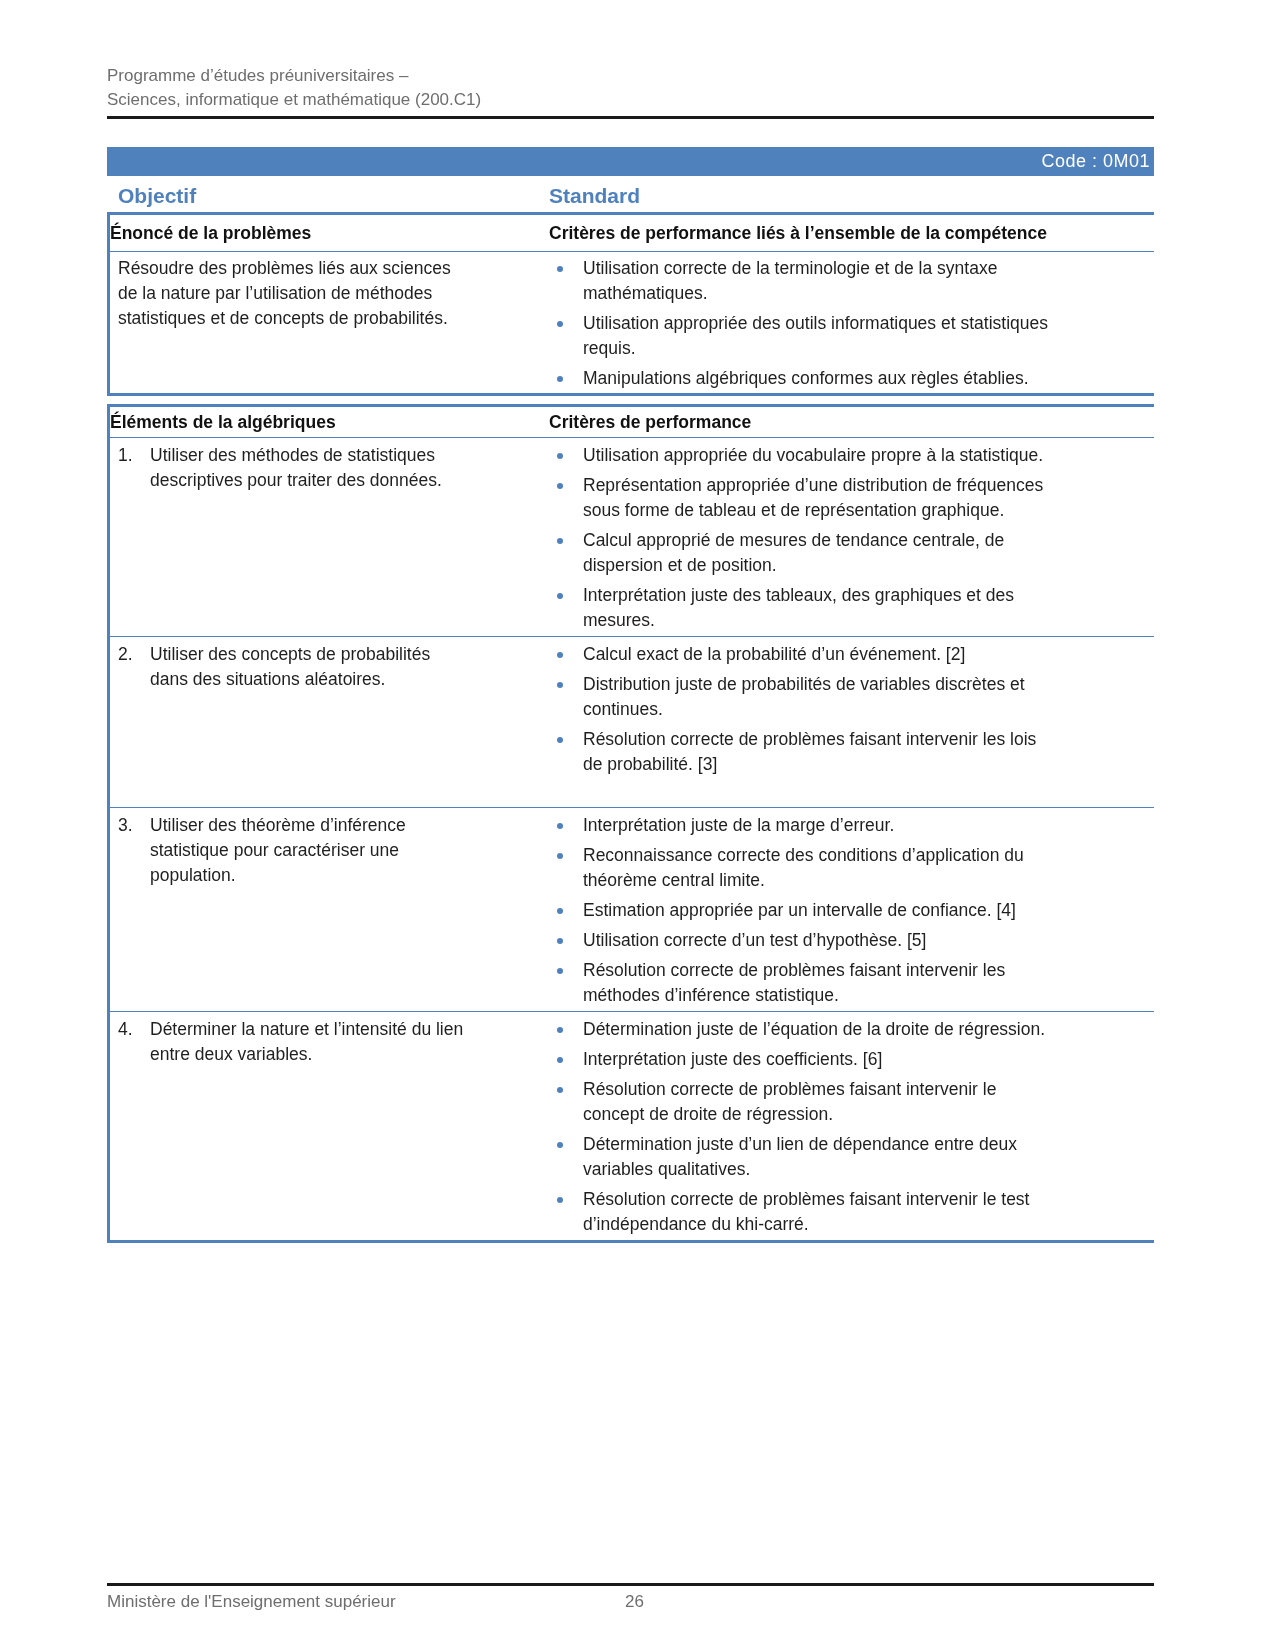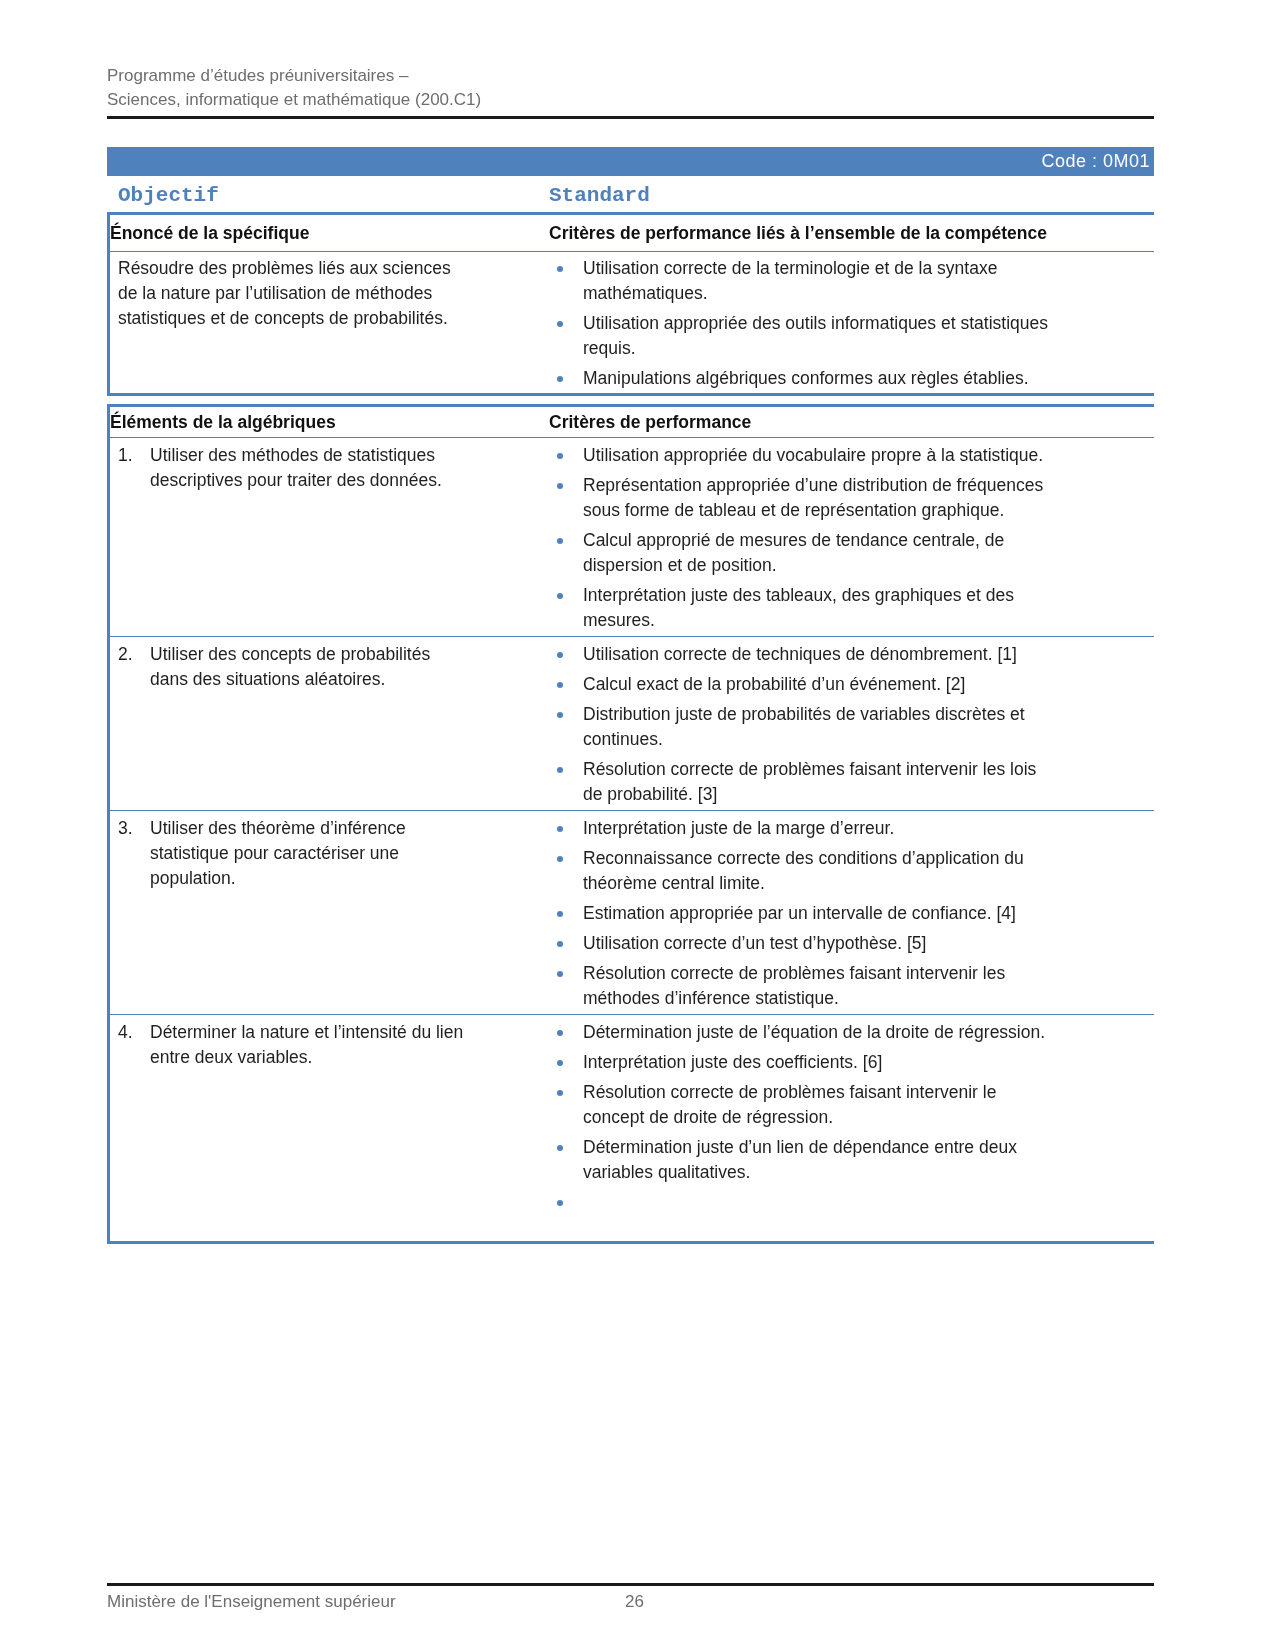--- a/index.html
+++ b/index.html
@@ -28,21 +28,21 @@
   
   .code-bar {
     position:absolute; left:107px; top:147px; width:1055px; height:29px;
     background:#4f81bd; color:#ffffff;
     font-size:18px; line-height:29px; letter-spacing:0.5px;
     text-align:right; padding-right:12px; box-sizing:border-box;
   }
   
   .col-headings { position:absolute; left:107px; top:184px; width:1055px; height:28px; }
   .col-headings span {
-    position:absolute; font-size:21px; font-weight:bold; color:#4f81bd; white-space:nowrap;font-family:Liberation Mono, monospace;
+    position:absolute; font-size:21px; font-weight:bold; color:#4f81bd; white-space:nowrap;
   }
   .h-objectif { left:11px; }
   .h-standard { left:442px; }
   
   .tbl {
     position:absolute; left:107px; width:1055px;
     border:3px solid #4f81bd; box-sizing:border-box; background:#fff;
   }
   .tbl1 { top:212px; }
   .tbl2 { top:404px; min-height:833px; }
@@ -101,21 +101,21 @@
     <span>Code : 0M01</span>
   </div>
 
   <div class="col-headings">
     <span class="h-objectif">Objectif</span>
     <span class="h-standard">Standard</span>
   </div>
 
   <section class="tbl tbl1">
     <div class="t-head">
-      <div class="hc hc1">Énoncé de la spécifique</div>
+      <div class="hc hc1">Énoncé de la problèmes</div>
       <div class="hc hc2">Critères de performance liés à l’ensemble de la compétence</div>
     </div>
     <div class="t-row">
       <div class="cell c1">
         <p class="plain" style="margin:0">Résoudre des problèmes liés aux sciences
 de la nature par l’utilisation de méthodes
 statistiques et de concepts de probabilités.</p>
       </div>
       <div class="cell c2">
         <div class="bullet"><span class="dot"></span><span class="btxt">Utilisation correcte de la terminologie et de la syntaxe
@@ -150,21 +150,20 @@
       </div>
     </div>
 
     <div class="t-row r2">
       <div class="cell c1">
         <span class="num">2.</span>
         <p class="etext" style="margin:0">Utiliser des concepts de probabilités
 dans des situations aléatoires.</p>
       </div>
       <div class="cell c2">
-        <div class="bullet"><span class="dot"></span><span class="btxt">Utilisation correcte de techniques de dénombrement. [1]</span></div>
         <div class="bullet"><span class="dot"></span><span class="btxt">Calcul exact de la probabilité d’un événement. [2]</span></div>
         <div class="bullet"><span class="dot"></span><span class="btxt">Distribution juste de probabilités de variables discrètes et
 continues.</span></div>
         <div class="bullet"><span class="dot"></span><span class="btxt">Résolution correcte de problèmes faisant intervenir les lois
 de probabilité. [3]</span></div>
       </div>
     </div>
 
     <div class="t-row r3">
       <div class="cell c1">
@@ -190,21 +189,22 @@
         <p class="etext" style="margin:0">Déterminer la nature et l’intensité du lien
 entre deux variables.</p>
       </div>
       <div class="cell c2">
         <div class="bullet"><span class="dot"></span><span class="btxt">Détermination juste de l’équation de la droite de régression.</span></div>
         <div class="bullet"><span class="dot"></span><span class="btxt">Interprétation juste des coefficients. [6]</span></div>
         <div class="bullet"><span class="dot"></span><span class="btxt">Résolution correcte de problèmes faisant intervenir le
 concept de droite de régression.</span></div>
         <div class="bullet"><span class="dot"></span><span class="btxt">Détermination juste d’un lien de dépendance entre deux
 variables qualitatives.</span></div>
-        <div class="bullet"><span class="dot"></span></div>
+        <div class="bullet"><span class="dot"></span><span class="btxt">Résolution correcte de problèmes faisant intervenir le test
+d’indépendance du khi-carré.</span></div>
       </div>
     </div>
   </section>
 
   <div class="ftr-rule"></div>
   <div class="ftr">
     <span class="ftr-page">26</span>
     <span class="ftr-left">Ministère de l'Enseignement supérieur</span>
   </div>
 

